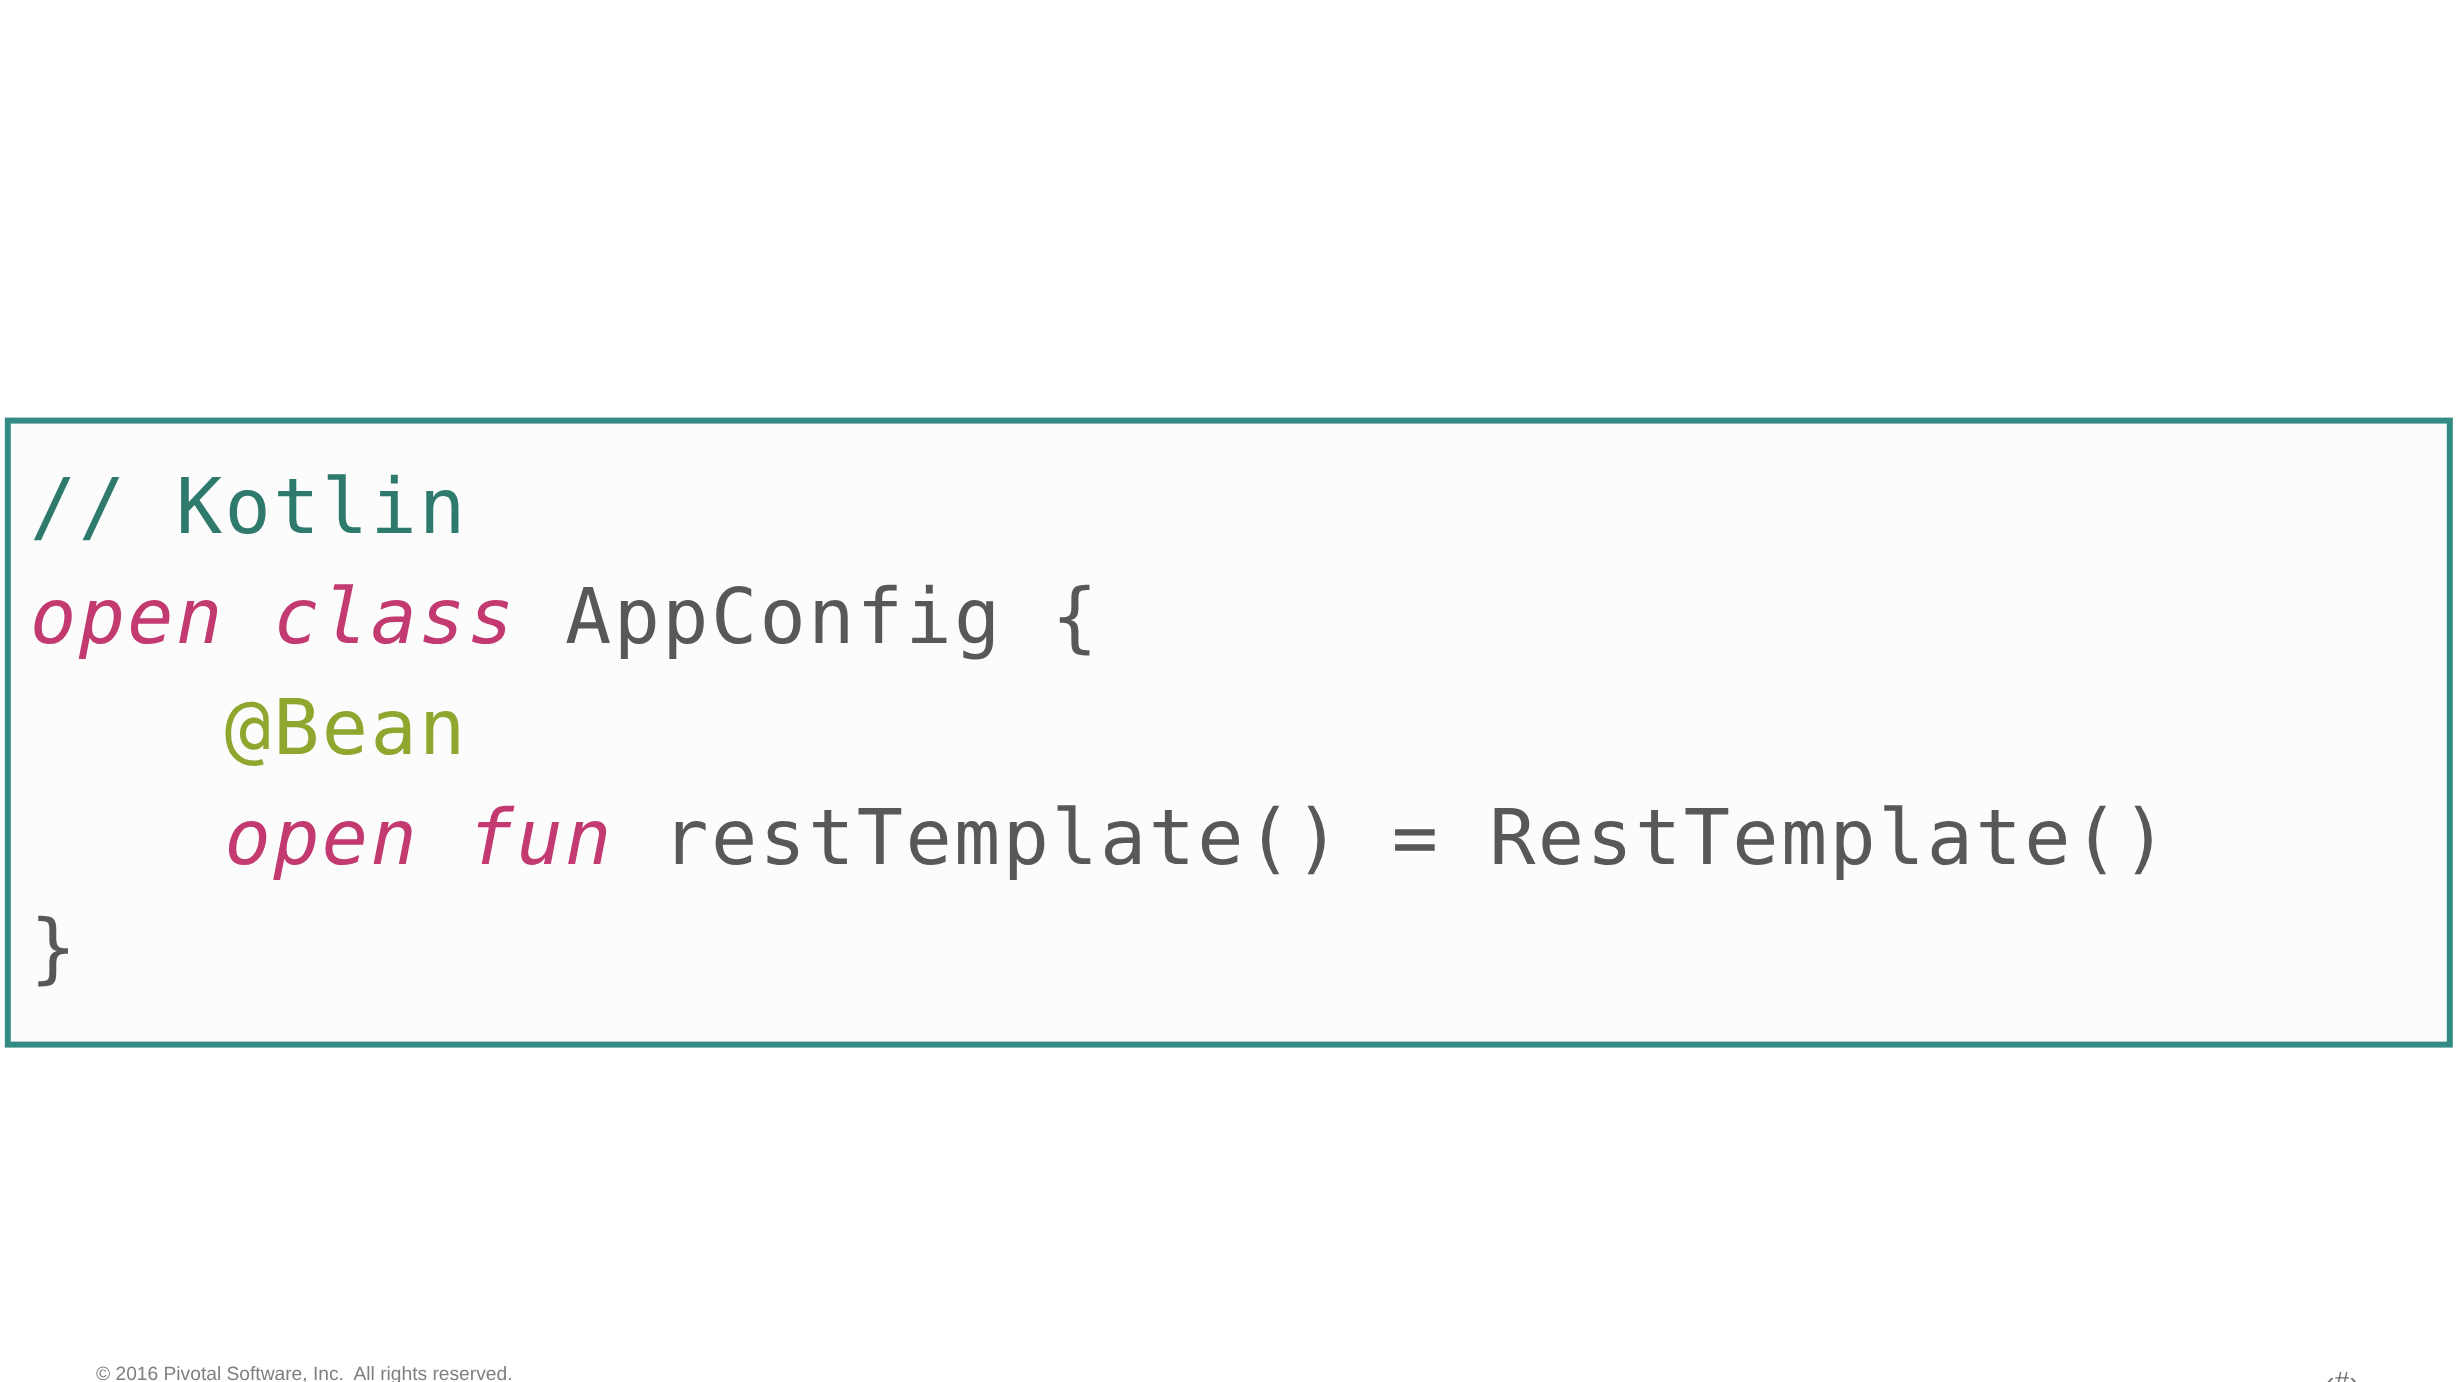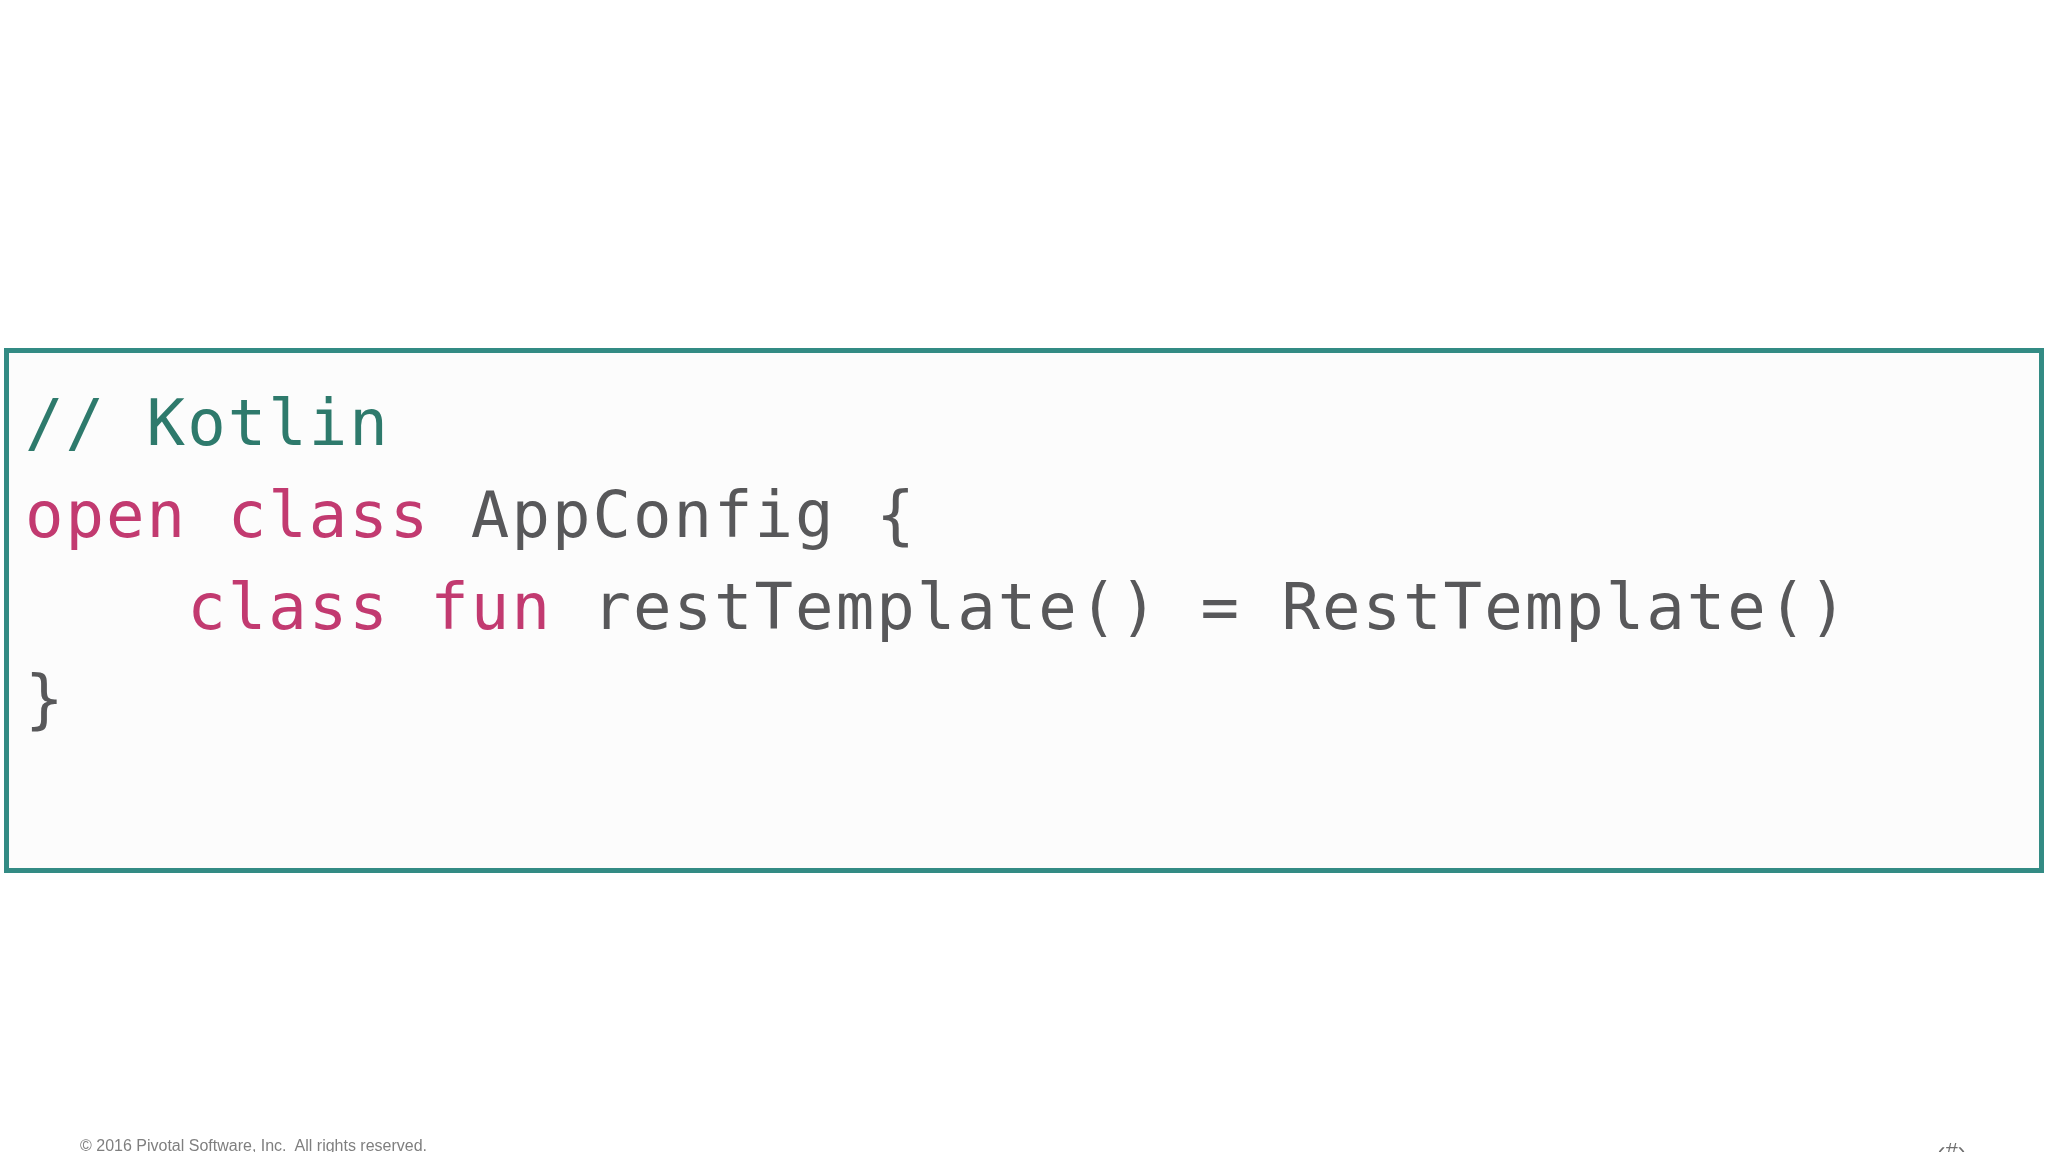--- a/index.html
+++ b/index.html
@@ -30,21 +30,21 @@
   }
   .code-line {
     font-family: "DejaVu Sans Mono", monospace;
     font-size: 64px;
     line-height: 92px;
     letter-spacing: 2px;
     white-space: pre;
     color: var(--plain_code, #58585a);
   }
   .tok-comment    { color: var(--comment, #2e7a6c); }
-  .tok-keyword    { color: var(--keyword, #c23a70); }
+  .tok-keyword    { color: var(--keyword, #c23a70); font-style: italic; }
   .tok-annotation { color: var(--annotation, #8fa62f); }
   .tok-plain      { color: var(--plain_code, #58585a); text-align: center; }
   
   .footer-bar {
     position: absolute;
     left: 0;
     top: 1080px;
     width: 2048px;
     height: 56px;
     background: var(--footer_bar, #007a6b);
@@ -88,21 +88,22 @@
 </style>
 </head>
 <body>
 
 <div class="slide">
 
   <div class="code-box">
     <div id="code-lines">
         <div class="code-line"><span class="tok-comment">// Kotlin</span></div>
         <div class="code-line"><span class="tok-keyword">open class</span><span class="tok-plain"> AppConfig {</span></div>
-        <div class="code-line"><span class="tok-plain">    </span><span class="tok-keyword">class fun</span><span class="tok-plain"> restTemplate() = RestTemplate()</span></div>
+        <div class="code-line"><span class="tok-plain">    </span><span class="tok-annotation">@Bean</span></div>
+        <div class="code-line"><span class="tok-plain">    </span><span class="tok-keyword">open fun</span><span class="tok-plain"> restTemplate() = RestTemplate()</span></div>
         <div class="code-line"><span class="tok-plain">}</span></div>
       </div>
   </div>
 
 
   <div class="copyright">© 2016 Pivotal Software, Inc.  All rights reserved.</div>
 
   <div class="slide-number">‹#›</div>
 
 </div>

